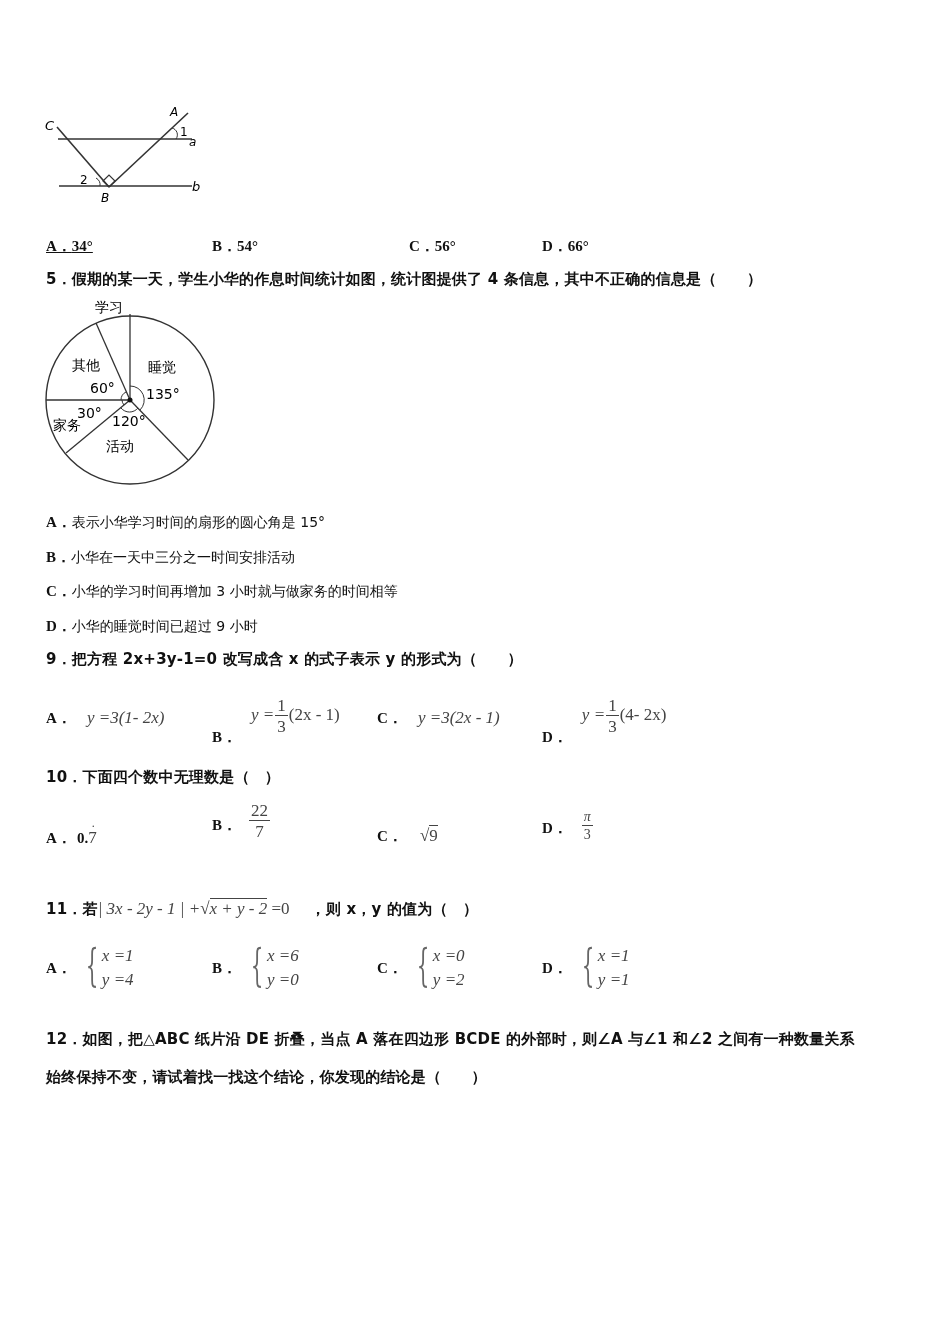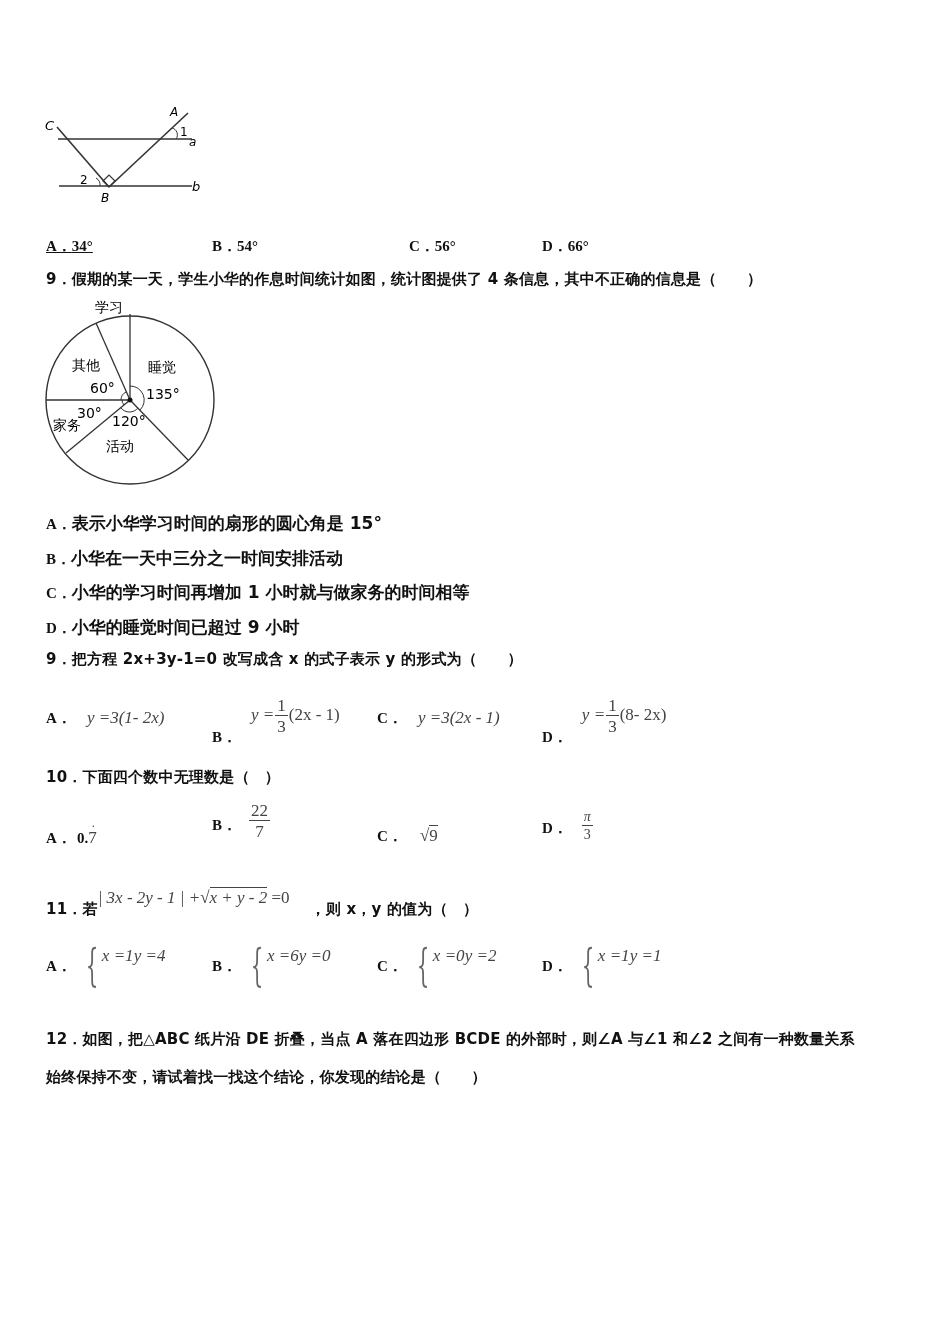--- a/index.html
+++ b/index.html
@@ -1,28 +1,28 @@
 <!DOCTYPE html>
 <html><head>
 <meta charset="utf-8">
 <style>
   html, body { margin:0; padding:0; background:#ffffff; }
   body { width:950px; height:1344px; position:relative; overflow:hidden;
          font-family:"DejaVu Serif","Liberation Serif",serif; color:#111; }
   .abs { position:absolute; }
   .qtext { font-size:15px; font-weight:bold; font-family:"DejaVu Sans","Liberation Sans",sans-serif; white-space:nowrap; letter-spacing:0.2px; }
   .opt-label { font-family:"Liberation Serif","DejaVu Serif",serif; font-weight:bold; font-size:15px; }
-  .opt-text { font-family:"DejaVu Sans","Liberation Sans",sans-serif; font-weight:bold; font-size:17px; }
+  .opt-text { font-family:"DejaVu Sans","Liberation Sans",sans-serif; font-weight:normal; font-size:14px; }
   .math { font-family:"Liberation Serif","DejaVu Serif",serif; font-size:17px; color:#444; white-space:nowrap; }
   .frac { display:inline-block; vertical-align:middle; text-align:center; line-height:1; margin:0 1px; }
   .frac .num { display:block; border-bottom:1px solid #444; padding:0 2px 1px; }
   .frac .den { display:block; padding-top:2px; }
   .brace-sys { display:inline-flex; align-items:stretch; }
   .brace { font-size:44px; line-height:44px; transform:scaleX(0.45); color:#666; margin-right:-4px; font-family:"DejaVu Serif",serif; font-weight:100; }
-  .sys-lines { display:flex; flex-direction:row; justify-content:space-between; font-size:17px; line-height:24px; }
+  .sys-lines { display:flex; flex-direction:column; justify-content:space-between; font-size:17px; line-height:24px; }
   svg text { font-family:"DejaVu Sans","Liberation Sans",sans-serif; }
 </style>
 </head>
 <body>
 
 <svg class="abs" style="left:40px;top:100px;" width="170" height="110" viewBox="40 100 170 110">
   <line x1="58" y1="139" x2="192" y2="139" stroke="#333" stroke-width="1.6"></line>
   <line x1="59" y1="186" x2="192" y2="186" stroke="#333" stroke-width="1.6"></line>
   <line x1="57" y1="127" x2="109" y2="187" stroke="#333" stroke-width="1.6"></line>
   <line x1="109" y1="187" x2="188" y2="113" stroke="#333" stroke-width="1.6"></line>
@@ -36,21 +36,21 @@
   <text x="80" y="184" font-size="12">2</text>
   <text x="192" y="191" font-size="13" font-style="italic">b</text>
   <text x="101" y="202" font-size="12" font-style="italic">B</text>
 </svg>
 
 <div class="abs" style="left:46px;top:236px;text-decoration:underline;"><span class="opt-label">A．</span><span class="opt-label">34°</span></div>
 <div class="abs" style="left:212px;top:236px;"><span class="opt-label">B．</span><span class="opt-label">54°</span></div>
 <div class="abs" style="left:377px;top:236px;margin-left:32px;"><span class="opt-label">C．</span><span class="opt-label">56°</span></div>
 <div class="abs" style="left:542px;top:236px;"><span class="opt-label">D．</span><span class="opt-label">66°</span></div>
 
-<div class="abs qtext" style="left:46px;top:270px;">9．假期的某一天，学生小华的作息时间统计如图，统计图提供了 4 条信息，其中不正确的信息是（　　）</div>
+<div class="abs qtext" style="left:46px;top:270px;">5．假期的某一天，学生小华的作息时间统计如图，统计图提供了 4 条信息，其中不正确的信息是（　　）</div>
 
 <svg class="abs" style="left:40px;top:295px;" width="185" height="195" viewBox="40 295 185 195">
   <circle cx="130" cy="400" r="84" fill="none" stroke="#333" stroke-width="1.4"></circle>
 
   <line x1="130" y1="400" x2="130" y2="314" stroke="#333" stroke-width="1.3"></line>
   <line x1="130" y1="400" x2="96" y2="323" stroke="#333" stroke-width="1.3"></line>
   <line x1="130" y1="400" x2="46" y2="400" stroke="#333" stroke-width="1.3"></line>
   <line x1="130" y1="400" x2="66" y2="453" stroke="#333" stroke-width="1.3"></line>
   <line x1="130" y1="400" x2="188" y2="460" stroke="#333" stroke-width="1.3"></line>
 
@@ -66,21 +66,21 @@
   <text x="53" y="430" font-size="14">家务</text>
   <text x="72" y="370" font-size="14">其他</text>
   <text x="146" y="399" font-size="14" font-family="Liberation Serif">135°</text>
   <text x="112" y="426" font-size="14" font-family="Liberation Serif">120°</text>
   <text x="77" y="418" font-size="14" font-family="Liberation Serif">30°</text>
   <text x="90" y="393" font-size="14" font-family="Liberation Serif">60°</text>
 </svg>
 
 <div class="abs" style="left:46px;top:512px;"><span class="opt-label">A．</span><span class="opt-text">表示小华学习时间的扇形的圆心角是 15°</span></div>
 <div class="abs" style="left:46px;top:547px;"><span class="opt-label">B．</span><span class="opt-text">小华在一天中三分之一时间安排活动</span></div>
-<div class="abs" style="left:46px;top:581px;"><span class="opt-label">C．</span><span class="opt-text">小华的学习时间再增加 1 小时就与做家务的时间相等</span></div>
+<div class="abs" style="left:46px;top:581px;"><span class="opt-label">C．</span><span class="opt-text">小华的学习时间再增加 3 小时就与做家务的时间相等</span></div>
 <div class="abs" style="left:46px;top:616px;"><span class="opt-label">D．</span><span class="opt-text">小华的睡觉时间已超过 9 小时</span></div>
 
 <div class="abs qtext" style="left:46px;top:650px;">9．把方程 2x+3y-1=0 改写成含 x 的式子表示 y 的形式为（　　）</div>
 
 <div class="abs" style="left:46px;top:708px;">
   <span class="opt-label">A．</span>
   <span class="math" style="margin-left:10px;font-style:italic;">y =3(1- 2x)</span>
 </div>
 <div class="abs" style="left:212px;top:684px;display:flex;align-items:center;">
   <span class="opt-label" style="margin-top:44px;">B．</span>
@@ -88,21 +88,21 @@
     <span style="font-style:italic;">y =</span><span class="frac"><span class="num">1</span><span class="den">3</span></span><span>(2x - 1)</span>
   </span>
 </div>
 <div class="abs" style="left:377px;top:708px;">
   <span class="opt-label">C．</span>
   <span class="math" style="margin-left:10px;font-style:italic;text-align:center;">y =3(2x - 1)</span>
 </div>
 <div class="abs" style="left:542px;top:684px;display:flex;align-items:center;">
   <span class="opt-label" style="margin-top:44px;">D．</span>
   <span class="math" style="margin-left:14px;">
-    <span style="font-style:italic;">y =</span><span class="frac"><span class="num">1</span><span class="den">3</span></span><span>(8- 2x)</span>
+    <span style="font-style:italic;">y =</span><span class="frac"><span class="num">1</span><span class="den">3</span></span><span>(4- 2x)</span>
   </span>
 </div>
 
 <div class="abs qtext" style="left:46px;top:768px;">10．下面四个数中无理数是（　）</div>
 
 <div class="abs" style="left:46px;top:828px;">
   <span class="opt-label">A．</span>
   <span class="opt-label">0.</span><span class="math" style="position:relative;"><span>7</span><span style="position:absolute;left:3px;top:-9px;font-size:12px;">·</span></span>
 </div>
 <div class="abs" style="left:212px;top:802px;display:flex;align-items:flex-end;">
@@ -117,21 +117,21 @@
   <span class="math" style="margin-left:12px;"><span>√</span><span style="border-top:1px solid #444;">9</span></span>
 </div>
 <div class="abs" style="left:542px;top:810px;display:flex;align-items:flex-end;">
   <span class="opt-label" style="margin-bottom:4px;">D．</span>
   <span class="math frac" style="margin-left:14px;font-size:14px;">
       <span class="num" style="font-style:italic;">π</span>
       <span class="den">3</span>
     </span>
 </div>
 
-<div class="abs" style="left:46px;top:888px;display:flex;align-items:flex-start;white-space:nowrap;">
+<div class="abs" style="left:46px;top:888px;display:flex;align-items:flex-end;white-space:nowrap;">
   <span class="qtext" style="margin-top:12px;">11．若</span>
   <span class="math" style="font-style:italic;">
     <span>| 3x - 2y - 1 | +</span><span style="font-style:normal;">√</span><span style="border-top:1px solid #444;">x + y - 2</span> <span style="font-style:normal;">=0</span>
   </span>
   <span class="qtext" style="margin-top:12px;margin-left:21px;">，则 x，y 的值为（　）</span>
 </div>
 
 <div class="abs" style="left:46px;top:944px;display:flex;align-items:center;">
   <span class="opt-label">A．</span>
   <span class="math brace-sys" style="margin-left:6px;">

